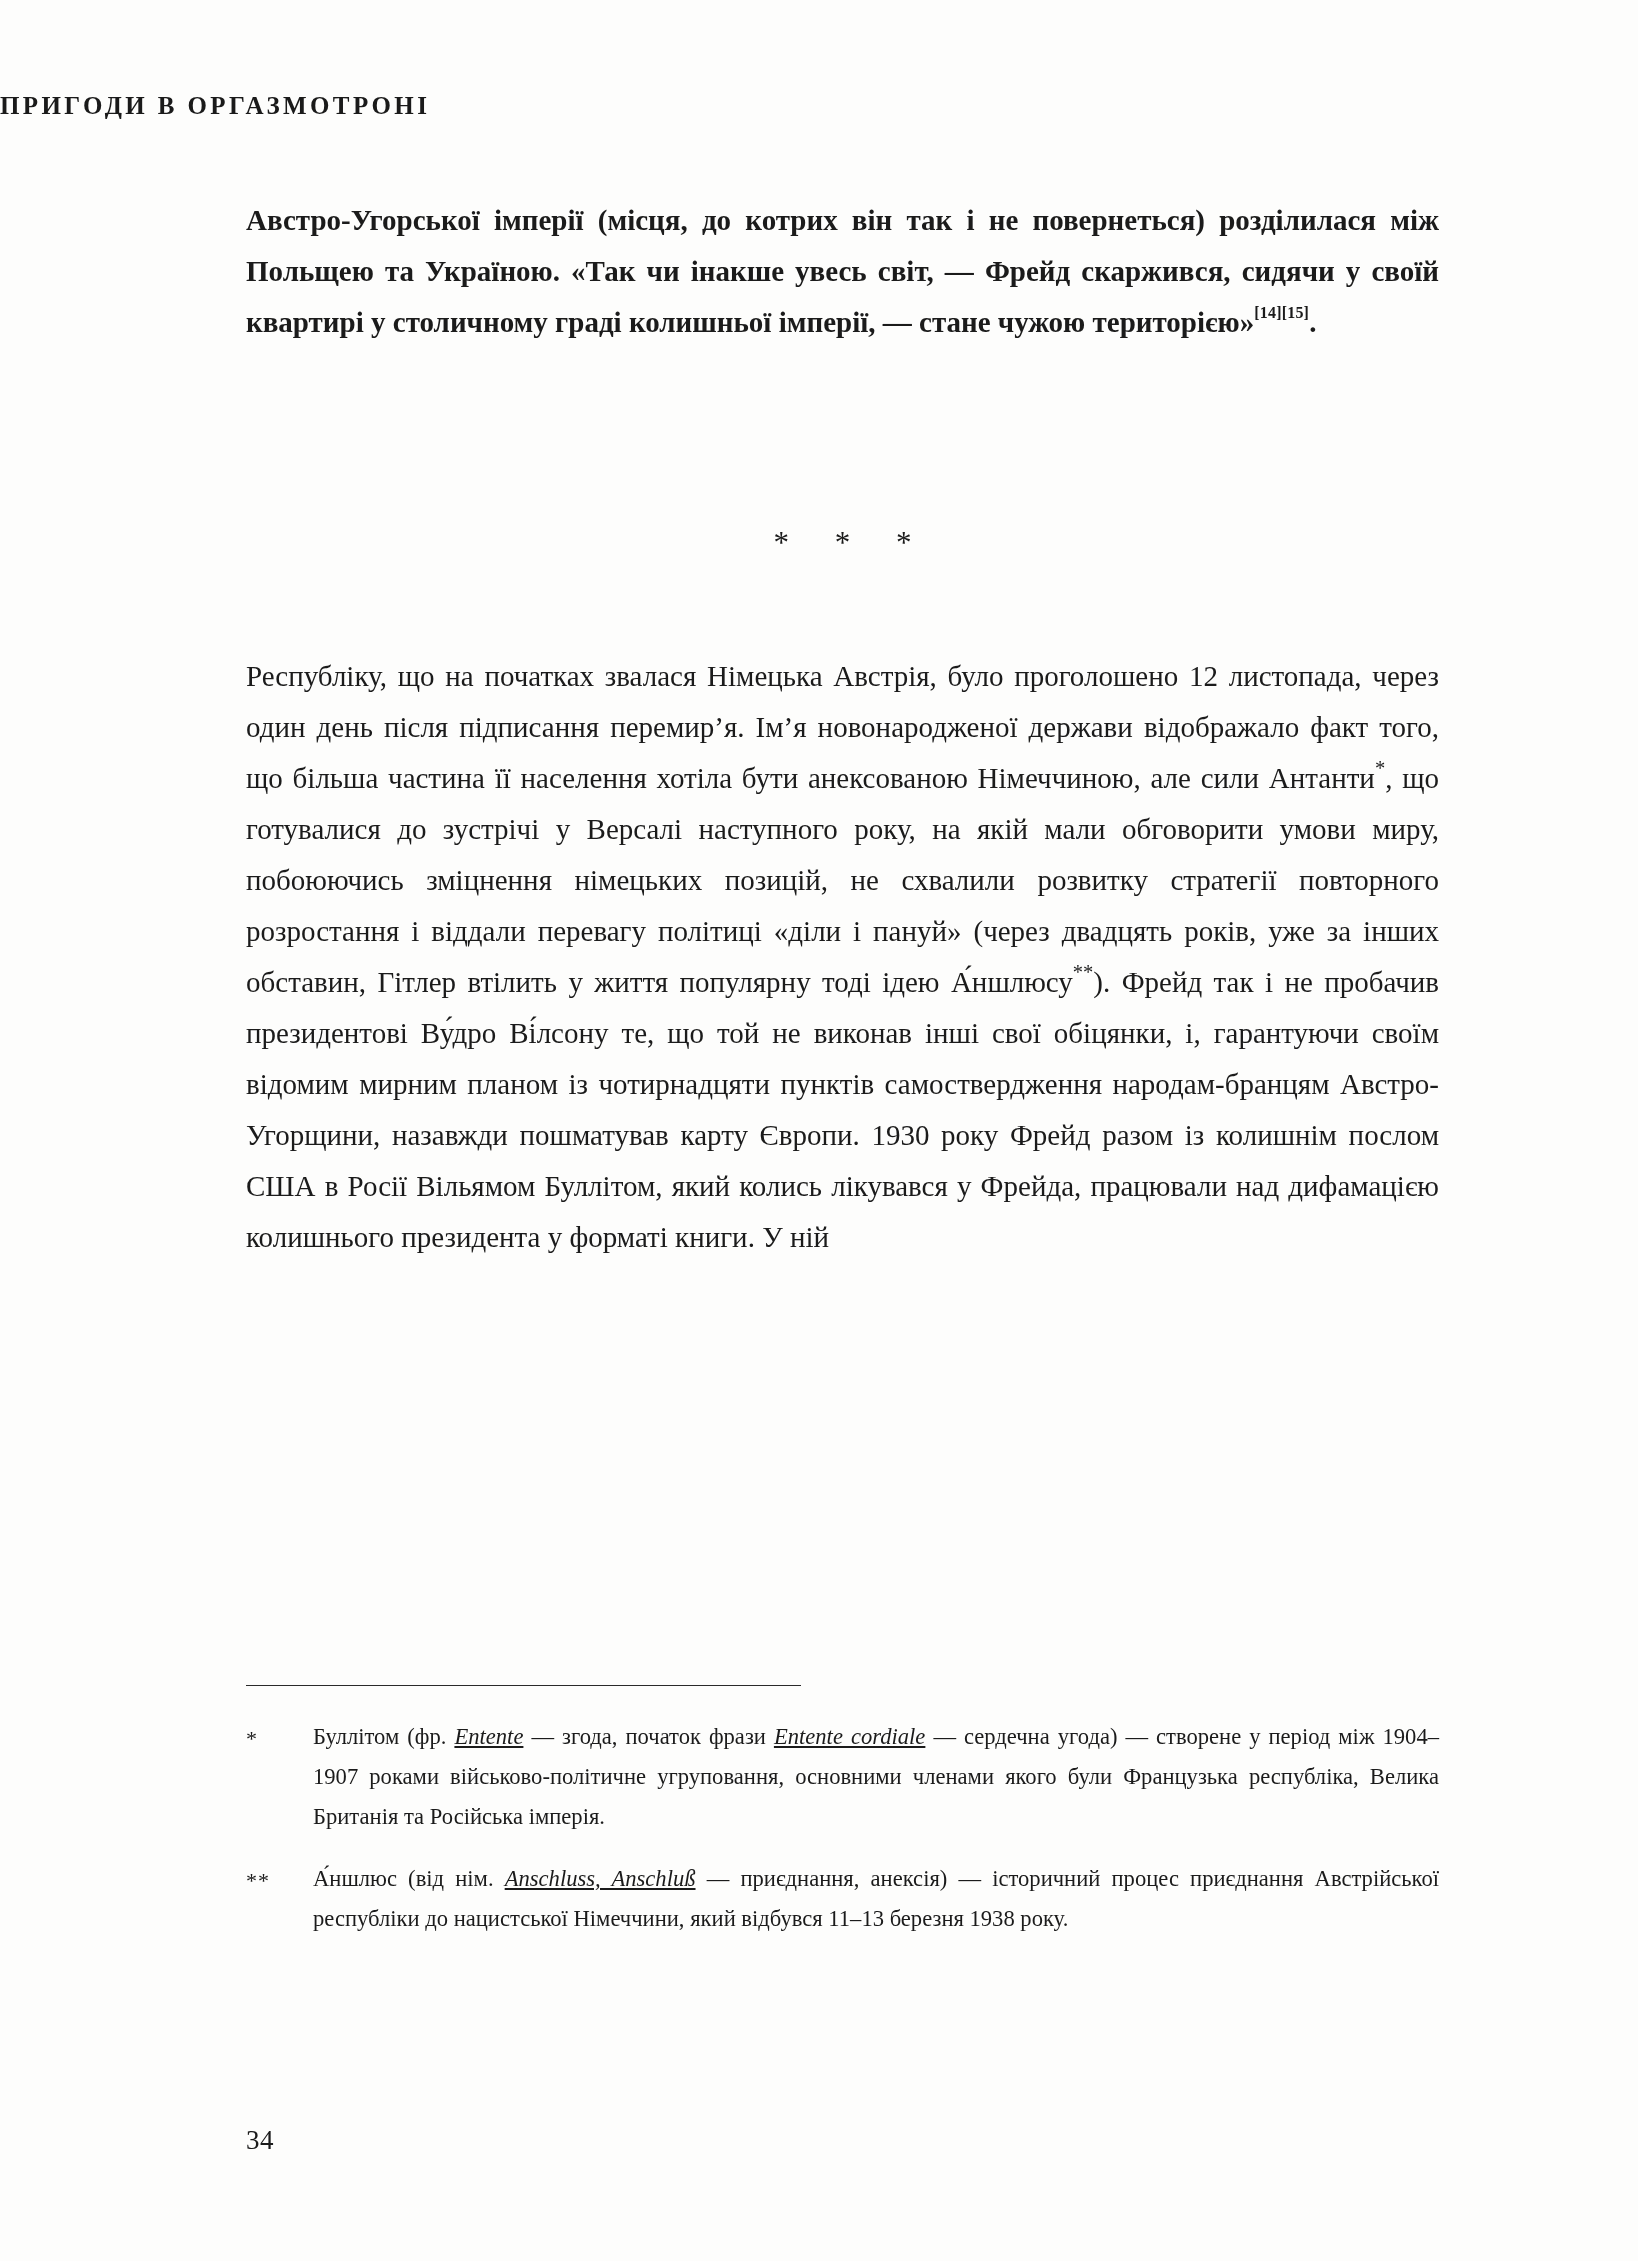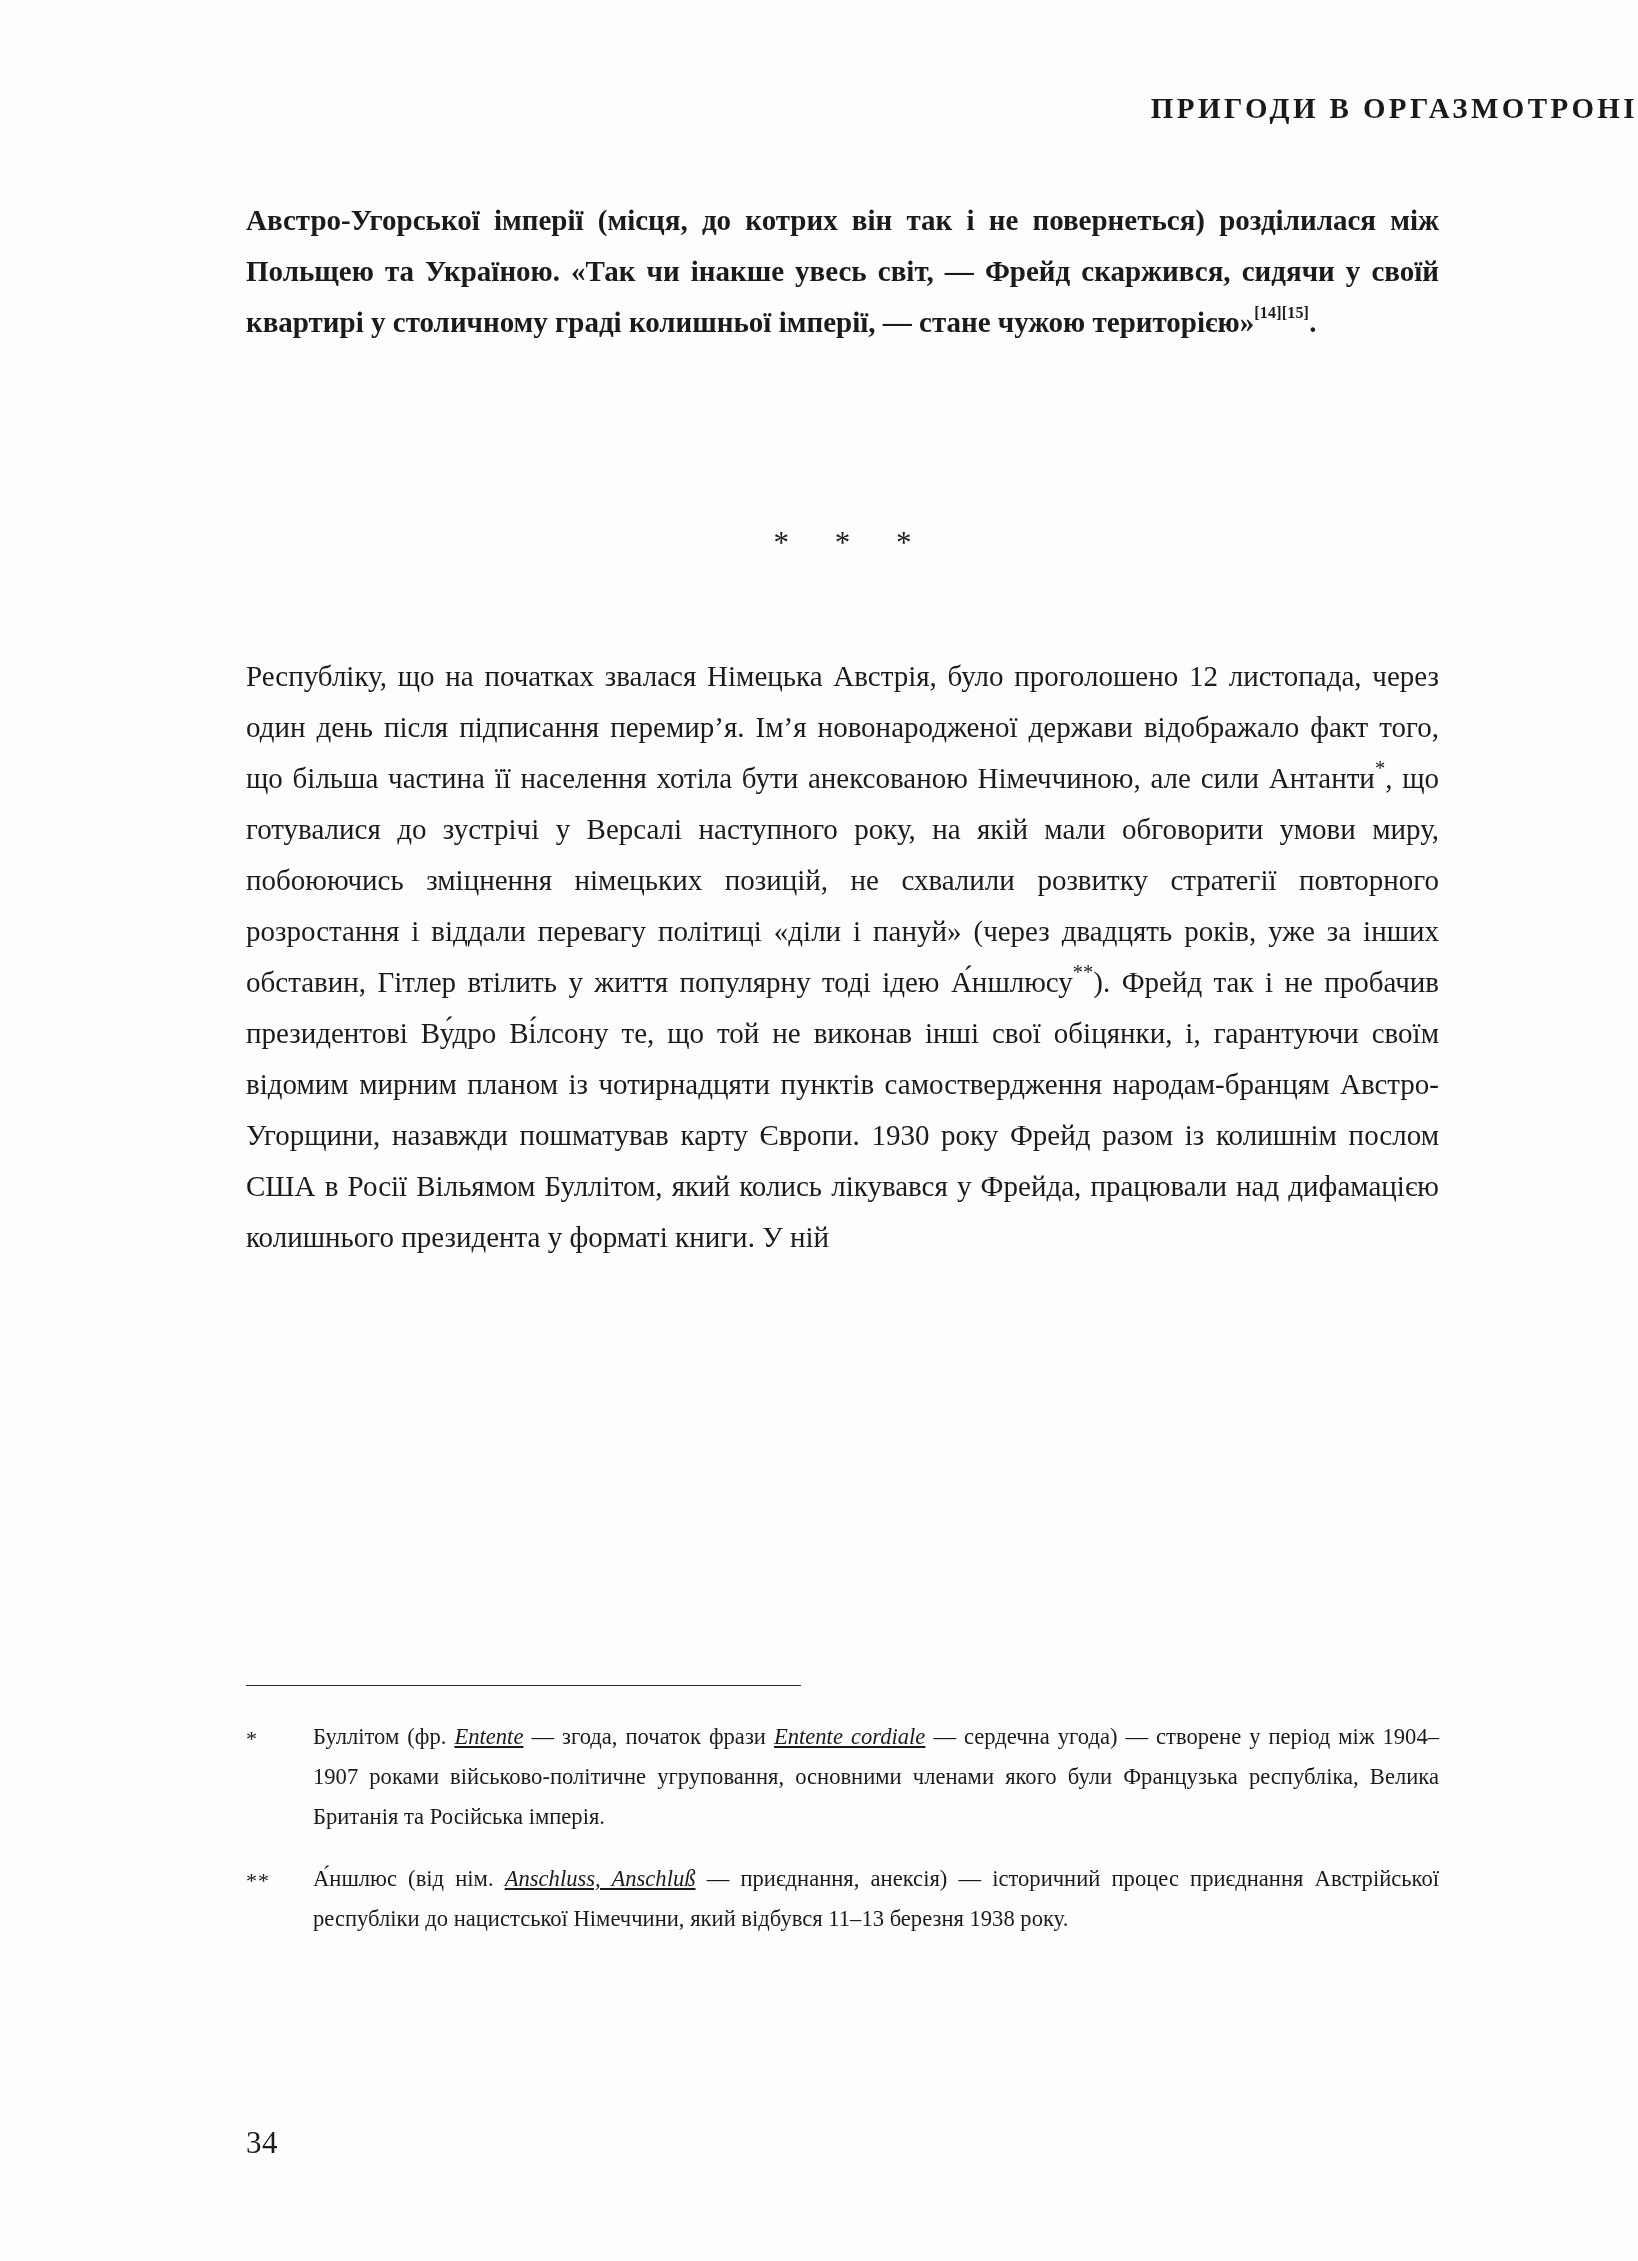--- a/index.html
+++ b/index.html
@@ -20,22 +20,22 @@
     color: #1b1b1b;
     box-sizing: border-box;
   }
 
   
   .running-head {
     position: absolute;
     top: 92px;
     left: 0;
     width: 100%;
-    text-align: right;
-    font-size: 29px;
+    text-align: left;
+    font-size: 25px;
     letter-spacing: 3.4px;
     font-weight: 600;
     color: #1a1a1a;
     text-transform: uppercase;
     font-family: "Liberation Serif", "DejaVu Serif", serif;
   }
 
   
   .column {
     position: absolute;
@@ -124,21 +124,21 @@
   .footnote i, .footnote em {
     font-style: italic;
     text-decoration: underline;
   }
 
   
   .folio {
     position: absolute;
     left: 246px;
     top: 2125px;
-    font-size: 31px;
+    font-size: 27px;
     color: #1b1b1b;
     letter-spacing: 0.4px;
   }
 </style>
 </head>
 <body>
 
 <div class="page">
 
   <div class="running-head">Пригоди в оргазмотроні</div>

